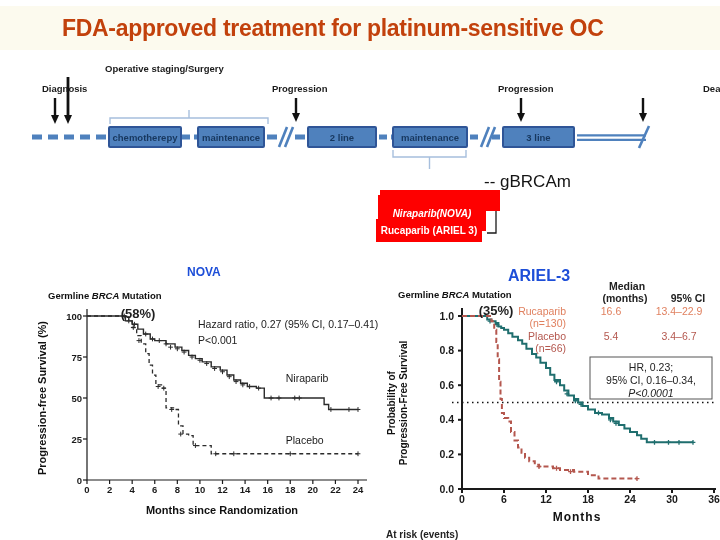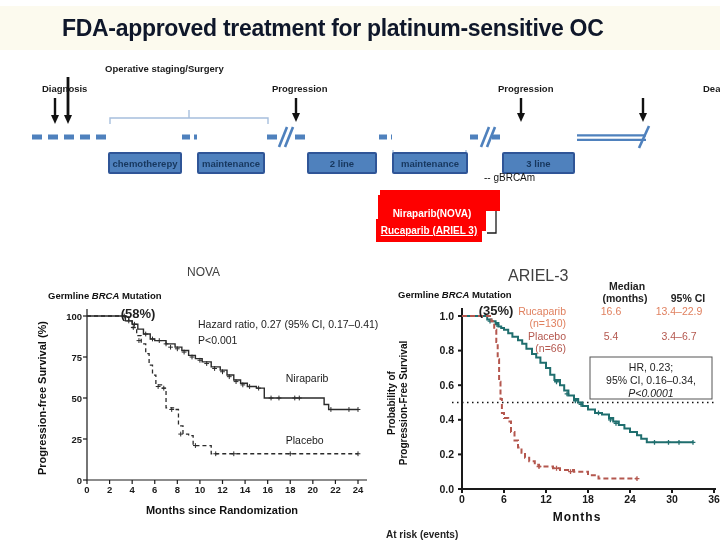--- a/index.html
+++ b/index.html
@@ -1,28 +1,28 @@
 <!DOCTYPE html>
 <html><head>
 <meta charset="utf-8">
 <style>
   html,body{margin:0;padding:0;}
   .slide{position:relative;width:720px;height:540px;background:#ffffff;overflow:hidden;
          font-family:"Liberation Sans",sans-serif;color:#1a1a1a;}
   .title-band{position:absolute;left:0;top:6px;width:720px;height:44px;background:#fcfaee;}
   .slide-title{position:absolute;left:62px;top:15px;font-size:23px;font-weight:bold;
-               letter-spacing:-0.3px;color:#0f172a;white-space:nowrap;}
+               letter-spacing:-0.3px;color:#c2410c;white-space:nowrap;}
   .evt{position:absolute;font-size:9.5px;font-weight:600;color:#1b1b1b;white-space:nowrap;}
   .tbox{position:absolute;height:18px;background:#4f81bd;border:2px solid #2f5597;border-radius:2px;
         display:flex;align-items:center;justify-content:center;
-        font-size:9.5px;font-weight:bold;color:#17375e;white-space:nowrap;margin-top:26px;}
+        font-size:9.5px;font-weight:bold;color:#17375e;white-space:nowrap;}
   .rbox{position:absolute;background:#fe0000;display:flex;align-items:center;justify-content:center;
         font-size:10px;font-weight:bold;color:#ffffff;white-space:nowrap;}
-  .annot{position:absolute;font-size:10px;color:#141414;white-space:nowrap;}
-  .chart-title{position:absolute;font-size:12px;font-weight:normal;color:#404040;white-space:nowrap;}
+  .annot{position:absolute;font-size:17px;color:#141414;white-space:nowrap;}
+  .chart-title{position:absolute;font-size:12px;font-weight:bold;color:#1d4ed8;white-space:nowrap;}
   svg{position:absolute;}
   svg text{font-family:"Liberation Sans",sans-serif;}
 </style>
 </head>
 <body>
 
 <div class="slide">
 
   <div class="title-band"></div>
   <div class="slide-title">FDA-approved treatment for platinum-sensitive OC</div>
@@ -79,22 +79,22 @@
   <div class="evt" style="left:498px;top:83px;">Progression</div>
   <div class="evt" style="left:664px;top:83px;padding-left:39px;">Death</div>
 
   <div class="tbox" style="left:108px;top:126px;width:70px;">chemotherepy</div>
   <div class="tbox" style="left:197px;top:126px;width:64px;">maintenance</div>
   <div class="tbox" style="left:307px;top:126px;width:66px;">2 line</div>
   <div class="tbox" style="left:392px;top:126px;width:72px;">maintenance</div>
   <div class="tbox" style="left:502px;top:126px;width:69px;">3 line</div>
 
   <div class="rbox" style="left:380px;top:170px;width:120px;height:21px;margin-top:20px;">Olaparib (SOLO 2)</div>
-  <div class="rbox" style="left:378px;top:195px;width:108px;height:36px;">Niraparib(NOVA)</div>
-  <div class="rbox" style="left:376px;top:219px;width:106px;height:23px;text-decoration:underline;">Rucaparib (ARIEL 3)</div>
+  <div class="rbox" style="left:378px;top:195px;width:108px;height:36px;font-style:italic;">Niraparib(NOVA)</div>
+  <div class="rbox" style="left:376px;top:219px;width:106px;height:23px;">Rucaparib (ARIEL 3)</div>
 
   <div class="annot" style="left:484px;top:172px;">-- gBRCAm</div>
 
   <div class="chart-title" style="left:187px;top:265px;">NOVA</div>
   <div class="chart-title" style="left:508px;top:267px;font-size:16px;">ARIEL-3</div>
 
   <svg id="nova-svg" style="left:35px;top:283px;" width="356" height="257" viewBox="0 0 356 257">
     <g id="nova-plot">
         <path d="M52,26 V197 H332" stroke="#1a1a1a" stroke-width="1.2" fill="none"></path>
         <line x1="52" y1="197" x2="52" y2="201" stroke="#1a1a1a" stroke-width="1.2"></line>

